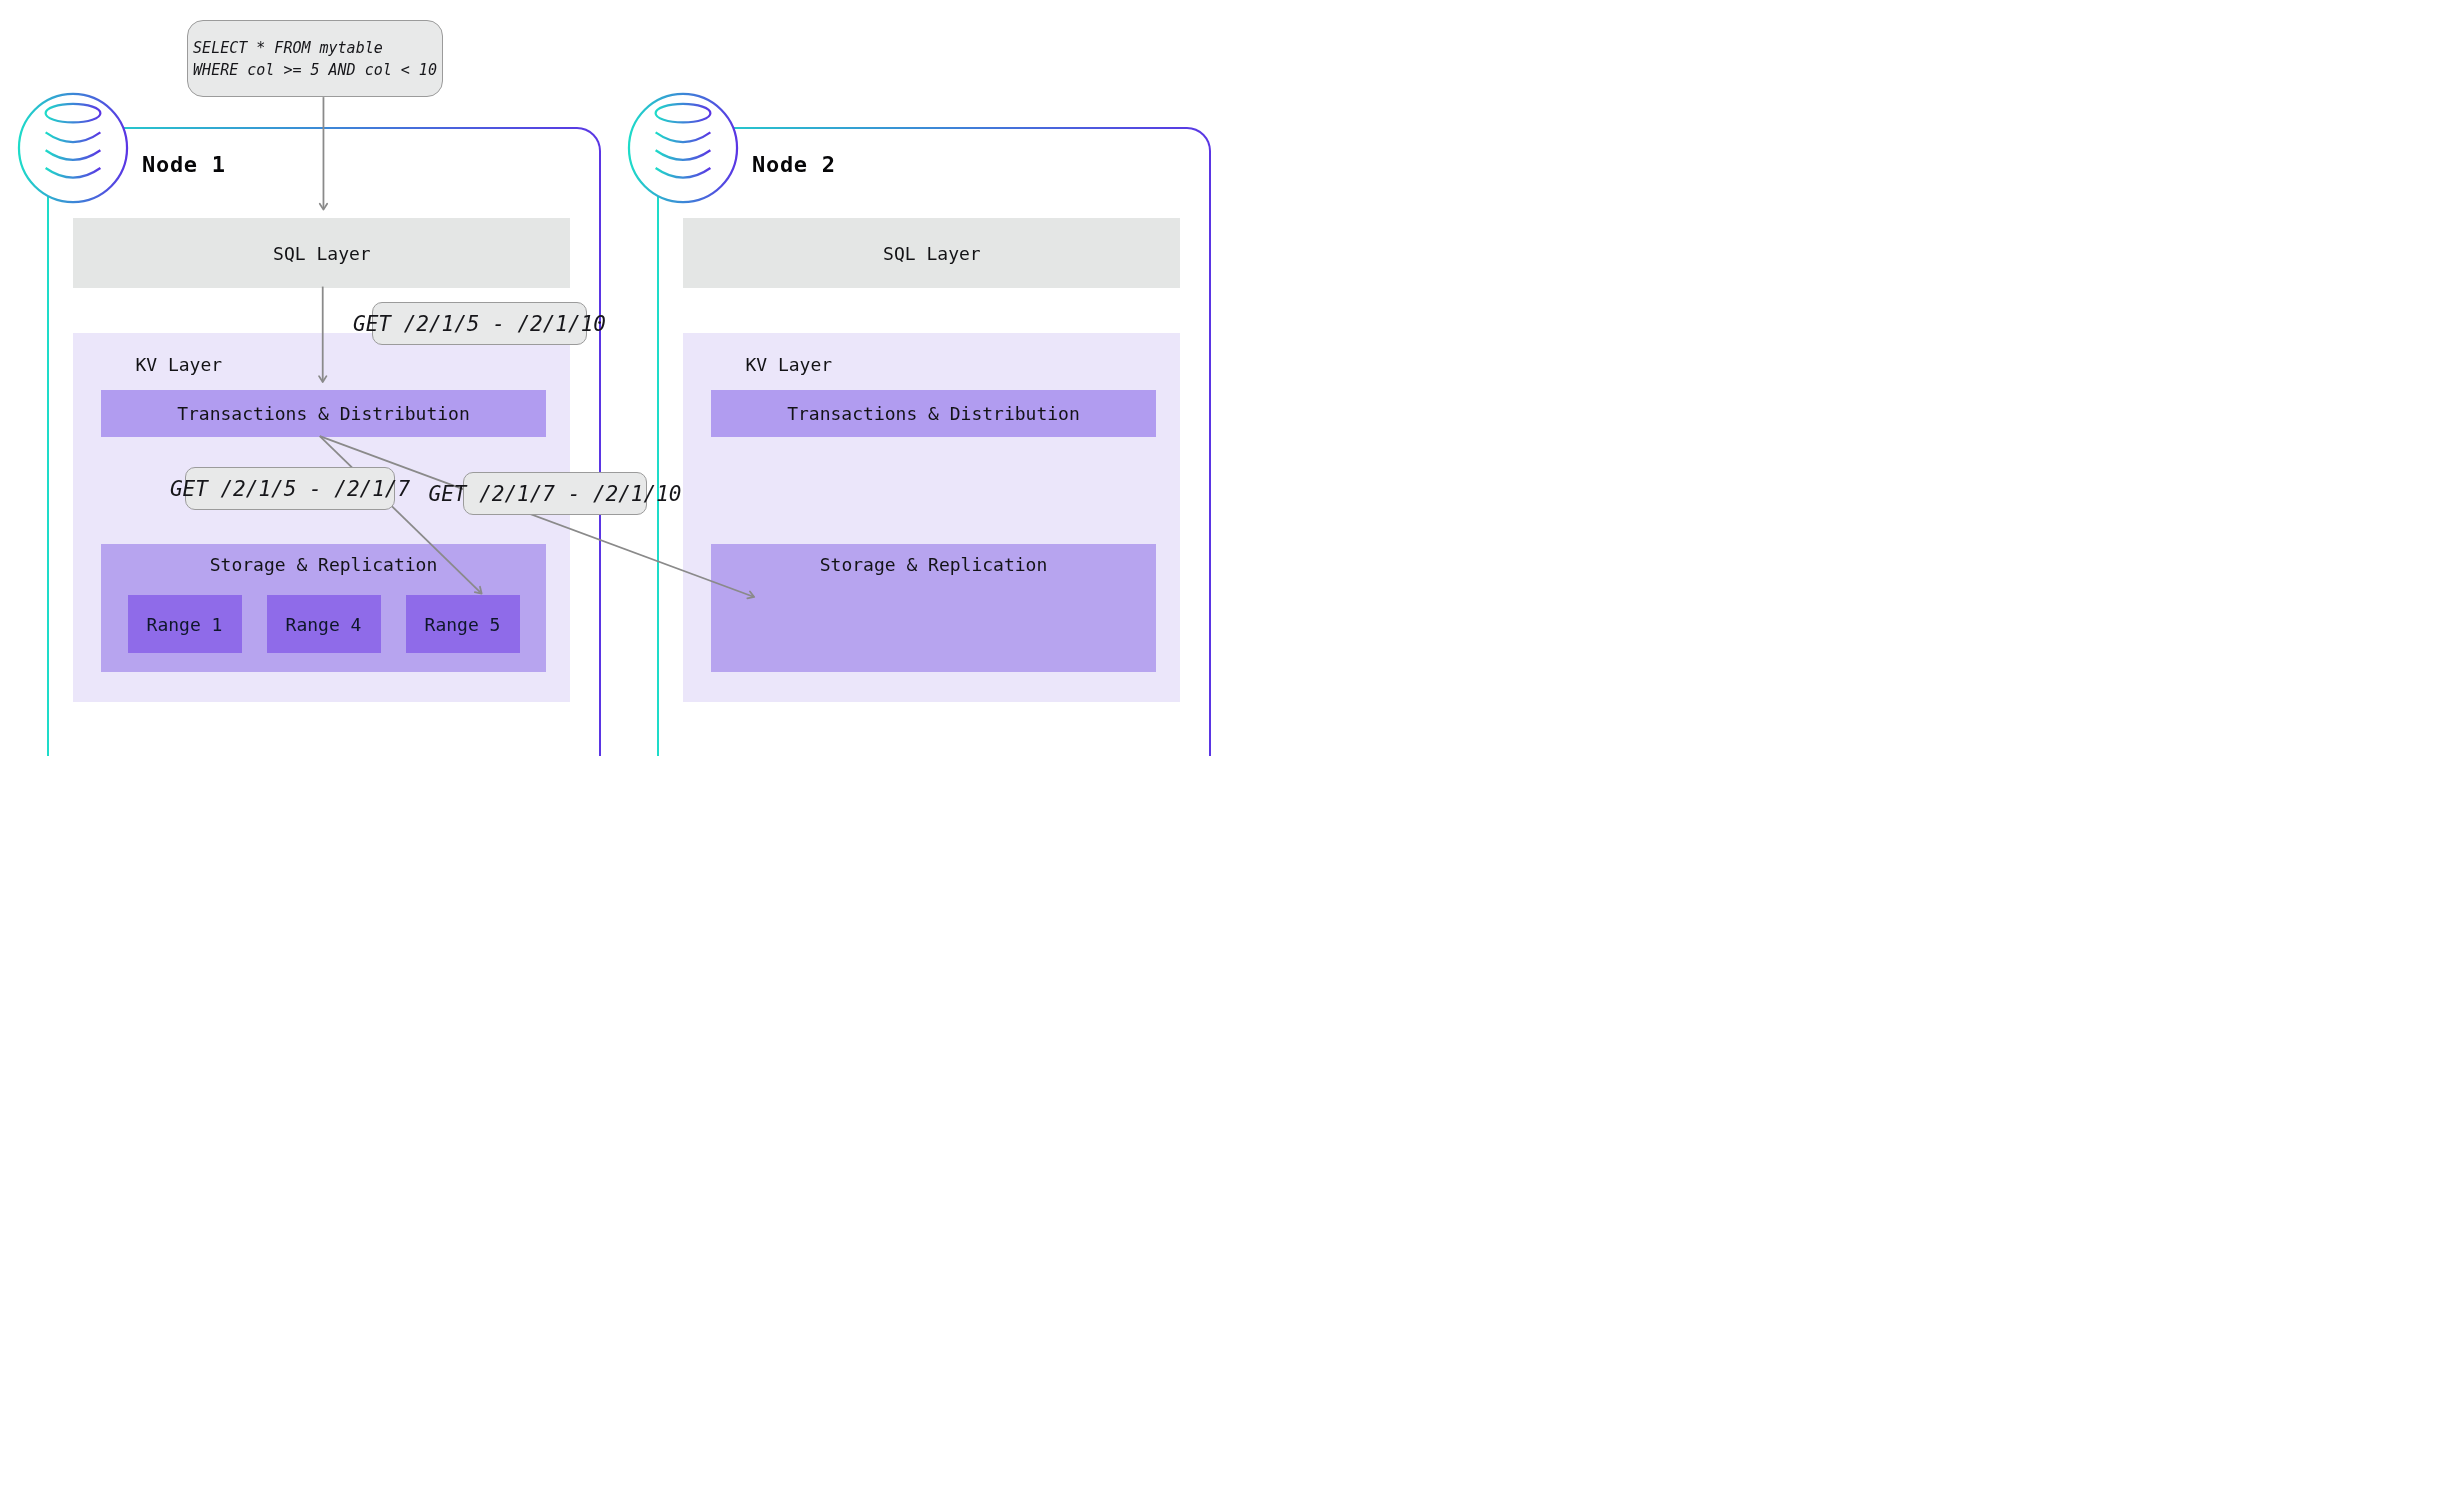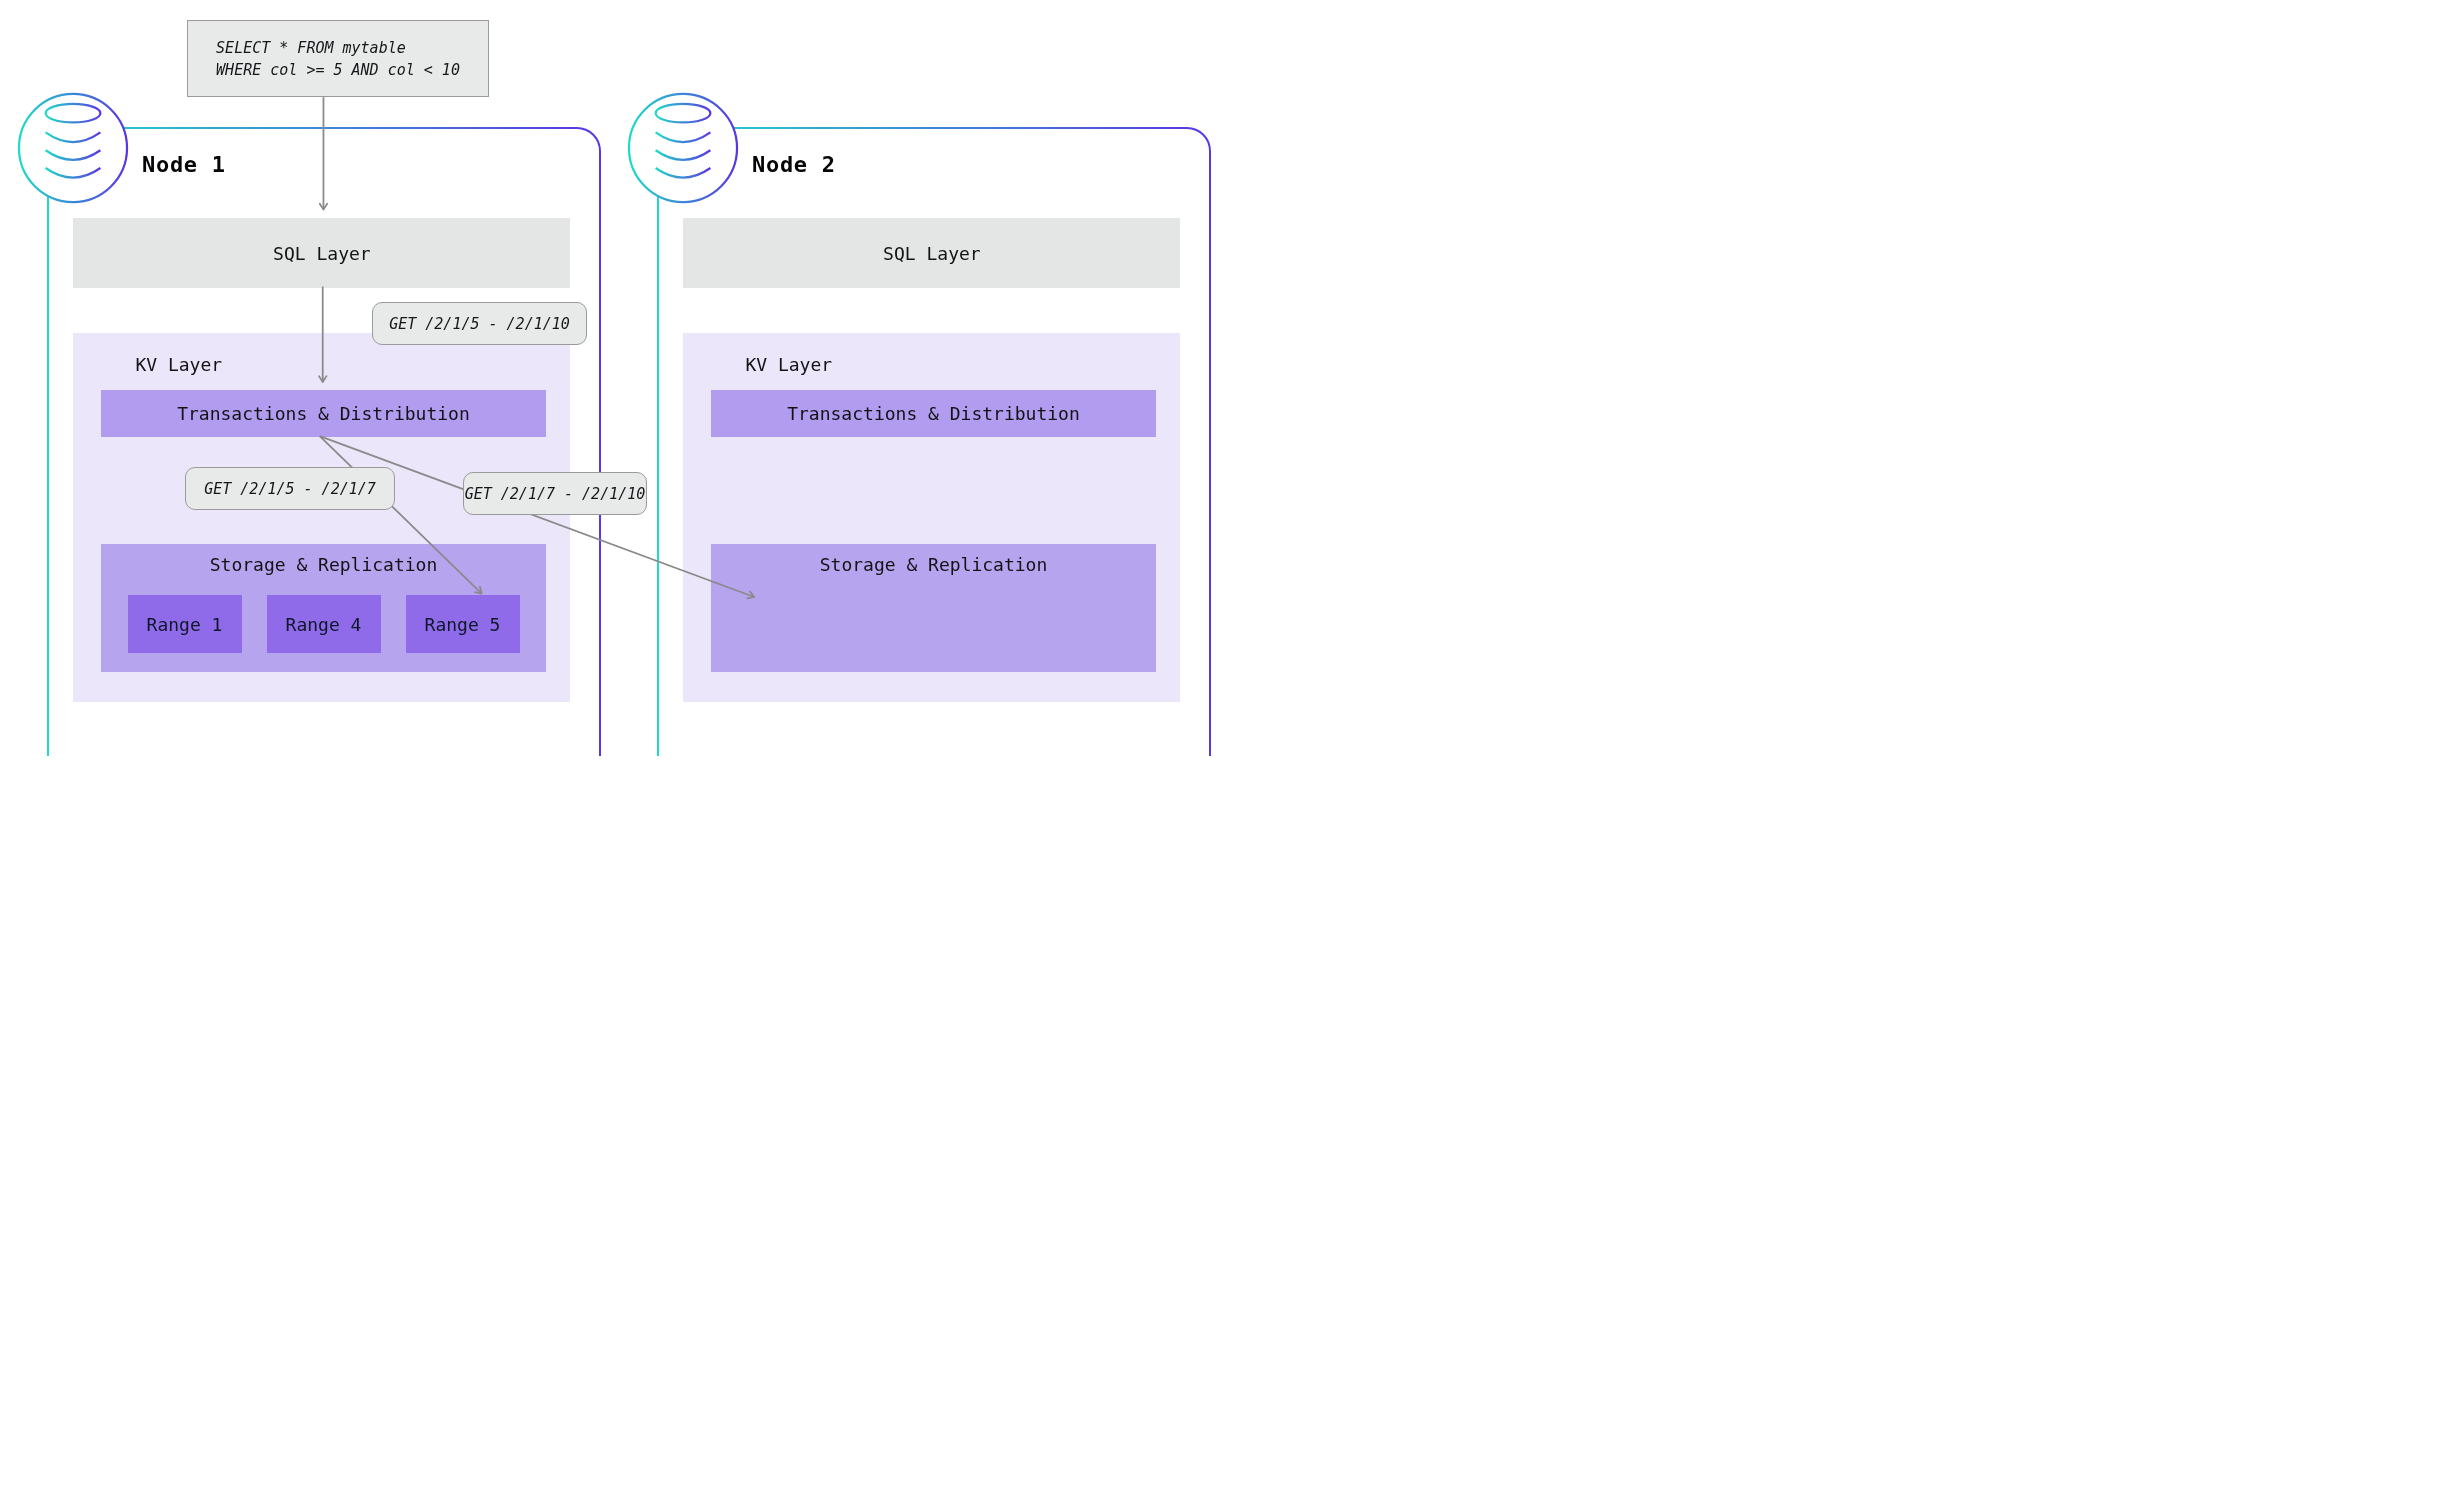--- a/index.html
+++ b/index.html
@@ -9,23 +9,23 @@
     color:var(--text-dark,#131316);
   }
   
   .bubble{
     position:absolute;z-index:4;box-sizing:border-box;
     background:var(--bubble-gray,#e8e9e9);
     border:1.5px solid var(--bubble-border,#9b9b9b);
     display:flex;align-items:center;justify-content:center;
     font-style:italic;color:#16161a;
   }
-  .query-box{left:187px;top:20px;width:302px;height:77px;border-radius:0;font-size:15px;line-height:22px;}
+  .query-box{left:187px;top:20px;width:256px;height:77px;border-radius:16px;font-size:15px;line-height:22px;}
   .query-box .lines{text-align:left;white-space:pre;}
-  .get-label{height:43px;border-radius:10px;font-size:15px;white-space:pre;}
+  .get-label{height:43px;border-radius:10px;font-size:21px;white-space:pre;}
   .get-full{left:372px;top:302px;width:215px;}
   .get-left{left:185px;top:467px;width:210px;}
   .get-right{left:463px;top:472px;width:184px;}
   
   .node{
     position:absolute;top:127px;width:554px;height:749px;z-index:1;
     border-radius:24px;border:2.2px solid transparent;box-sizing:border-box;
     background:linear-gradient(#fff,#fff) padding-box,
                linear-gradient(90deg,var(--grad-teal,#1edcc9),var(--grad-purple,#5a35e4)) border-box;
   }

